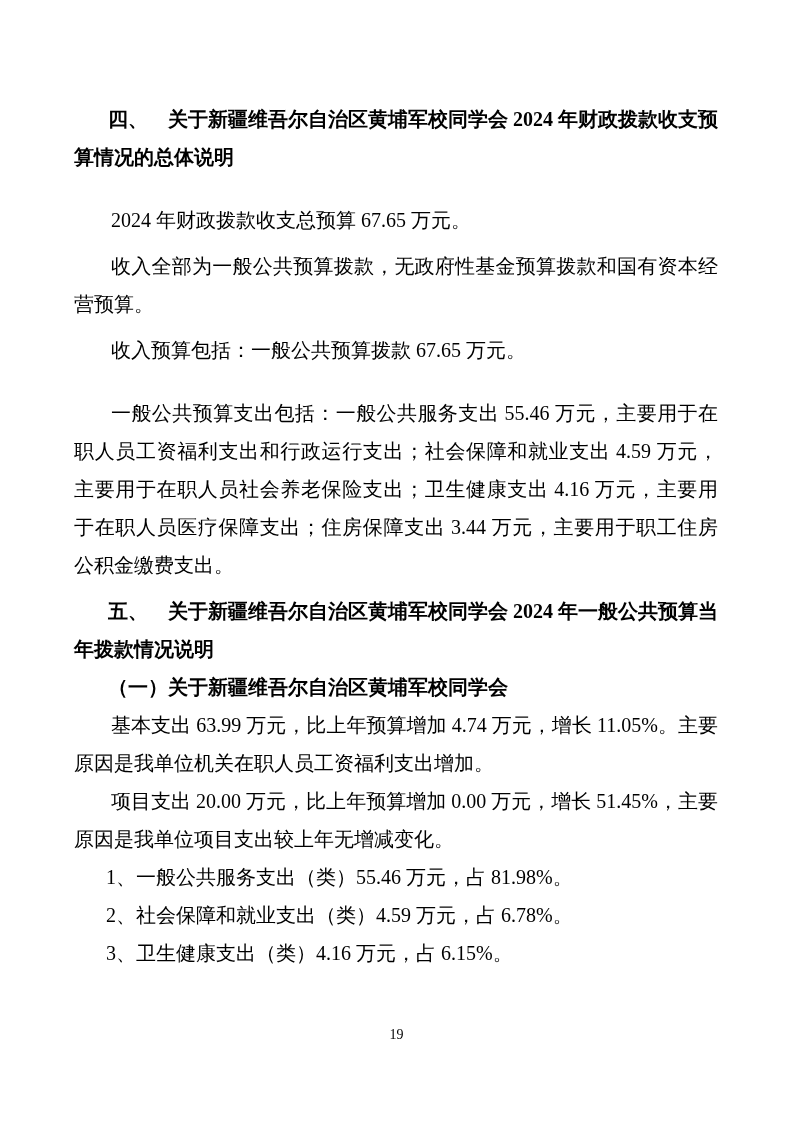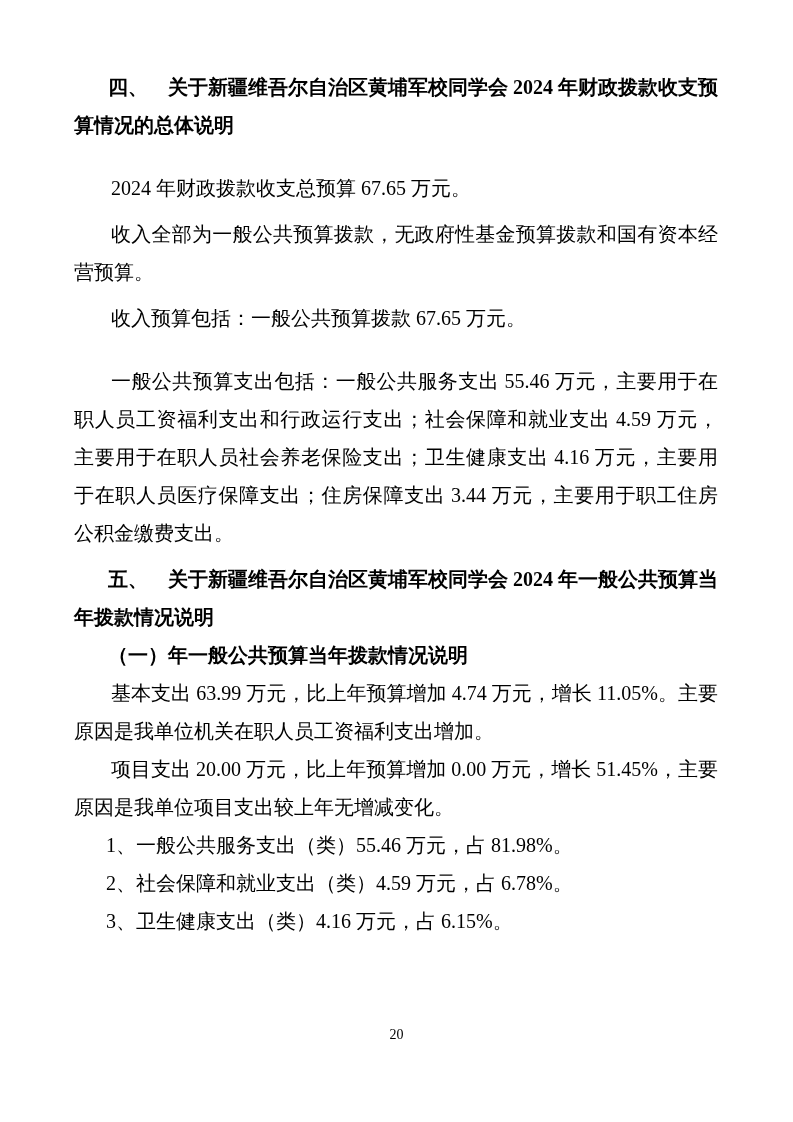--- a/index.html
+++ b/index.html
@@ -9,21 +9,21 @@
     width: 793px;
     height: 1122px;
     background: #ffffff;
     color: #000000;
     font-family: "Liberation Serif", "DejaVu Serif", serif;
     overflow: hidden;
   }
   .content {
     position: absolute;
     left: 74px;
-    top: 68px;
+    top: 100px;
     width: 644px;
   }
   .h-major, .h-minor, .para {
     font-size: 20px;
     line-height: 38px;
     text-align: justify;
     text-justify: inter-character;
     word-break: break-all;
   }
   .h-major {
@@ -60,24 +60,24 @@
   <div class="content">
 
     <h2 class="h-major">四、　关于新疆维吾尔自治区黄埔军校同学会 2024 年财政拨款收支预算情况的总体说明</h2>
     <p class="para gap10">2024 年财政拨款收支总预算 67.65 万元。</p>
     <p class="para gap8">收入全部为一般公共预算拨款，无政府性基金预算拨款和国有资本经营预算。</p>
     <p class="para gap8">收入预算包括：一般公共预算拨款 67.65 万元。</p>
     <p class="para gap10">一般公共预算支出包括：一般公共服务支出 55.46 万元，主要用于在职人员工资福利支出和行政运行支出；社会保障和就业支出 4.59 万元，主要用于在职人员社会养老保险支出；卫生健康支出 4.16 万元，主要用于在职人员医疗保障支出；住房保障支出 3.44 万元，主要用于职工住房公积金缴费支出。</p>
 
     <h2 class="h-major gap8">五、　关于新疆维吾尔自治区黄埔军校同学会 2024 年一般公共预算当年拨款情况说明</h2>
 
-    <h3 class="h-minor">（一）年一般公共预算当年拨款情况说明</h3>
+    <h3 class="h-minor">（一）关于新疆维吾尔自治区黄埔军校同学会</h3>
     <p class="para">基本支出 63.99 万元，比上年预算增加 4.74 万元，增长 11.05%。主要原因是我单位机关在职人员工资福利支出增加。</p>
     <p class="para">项目支出 20.00 万元，比上年预算增加 0.00 万元，增长 51.45%，主要原因是我单位项目支出较上年无增减变化。</p>
 
     <p class="para item">1、一般公共服务支出（类）55.46 万元，占 81.98%。</p>
     <p class="para item">2、社会保障和就业支出（类）4.59 万元，占 6.78%。</p>
     <p class="para item">3、卫生健康支出（类）4.16 万元，占 6.15%。</p>
 
   </div>
 
-  <div class="page-number">20</div>
+  <div class="page-number">19</div>
 </div>
 
 </body></html>

